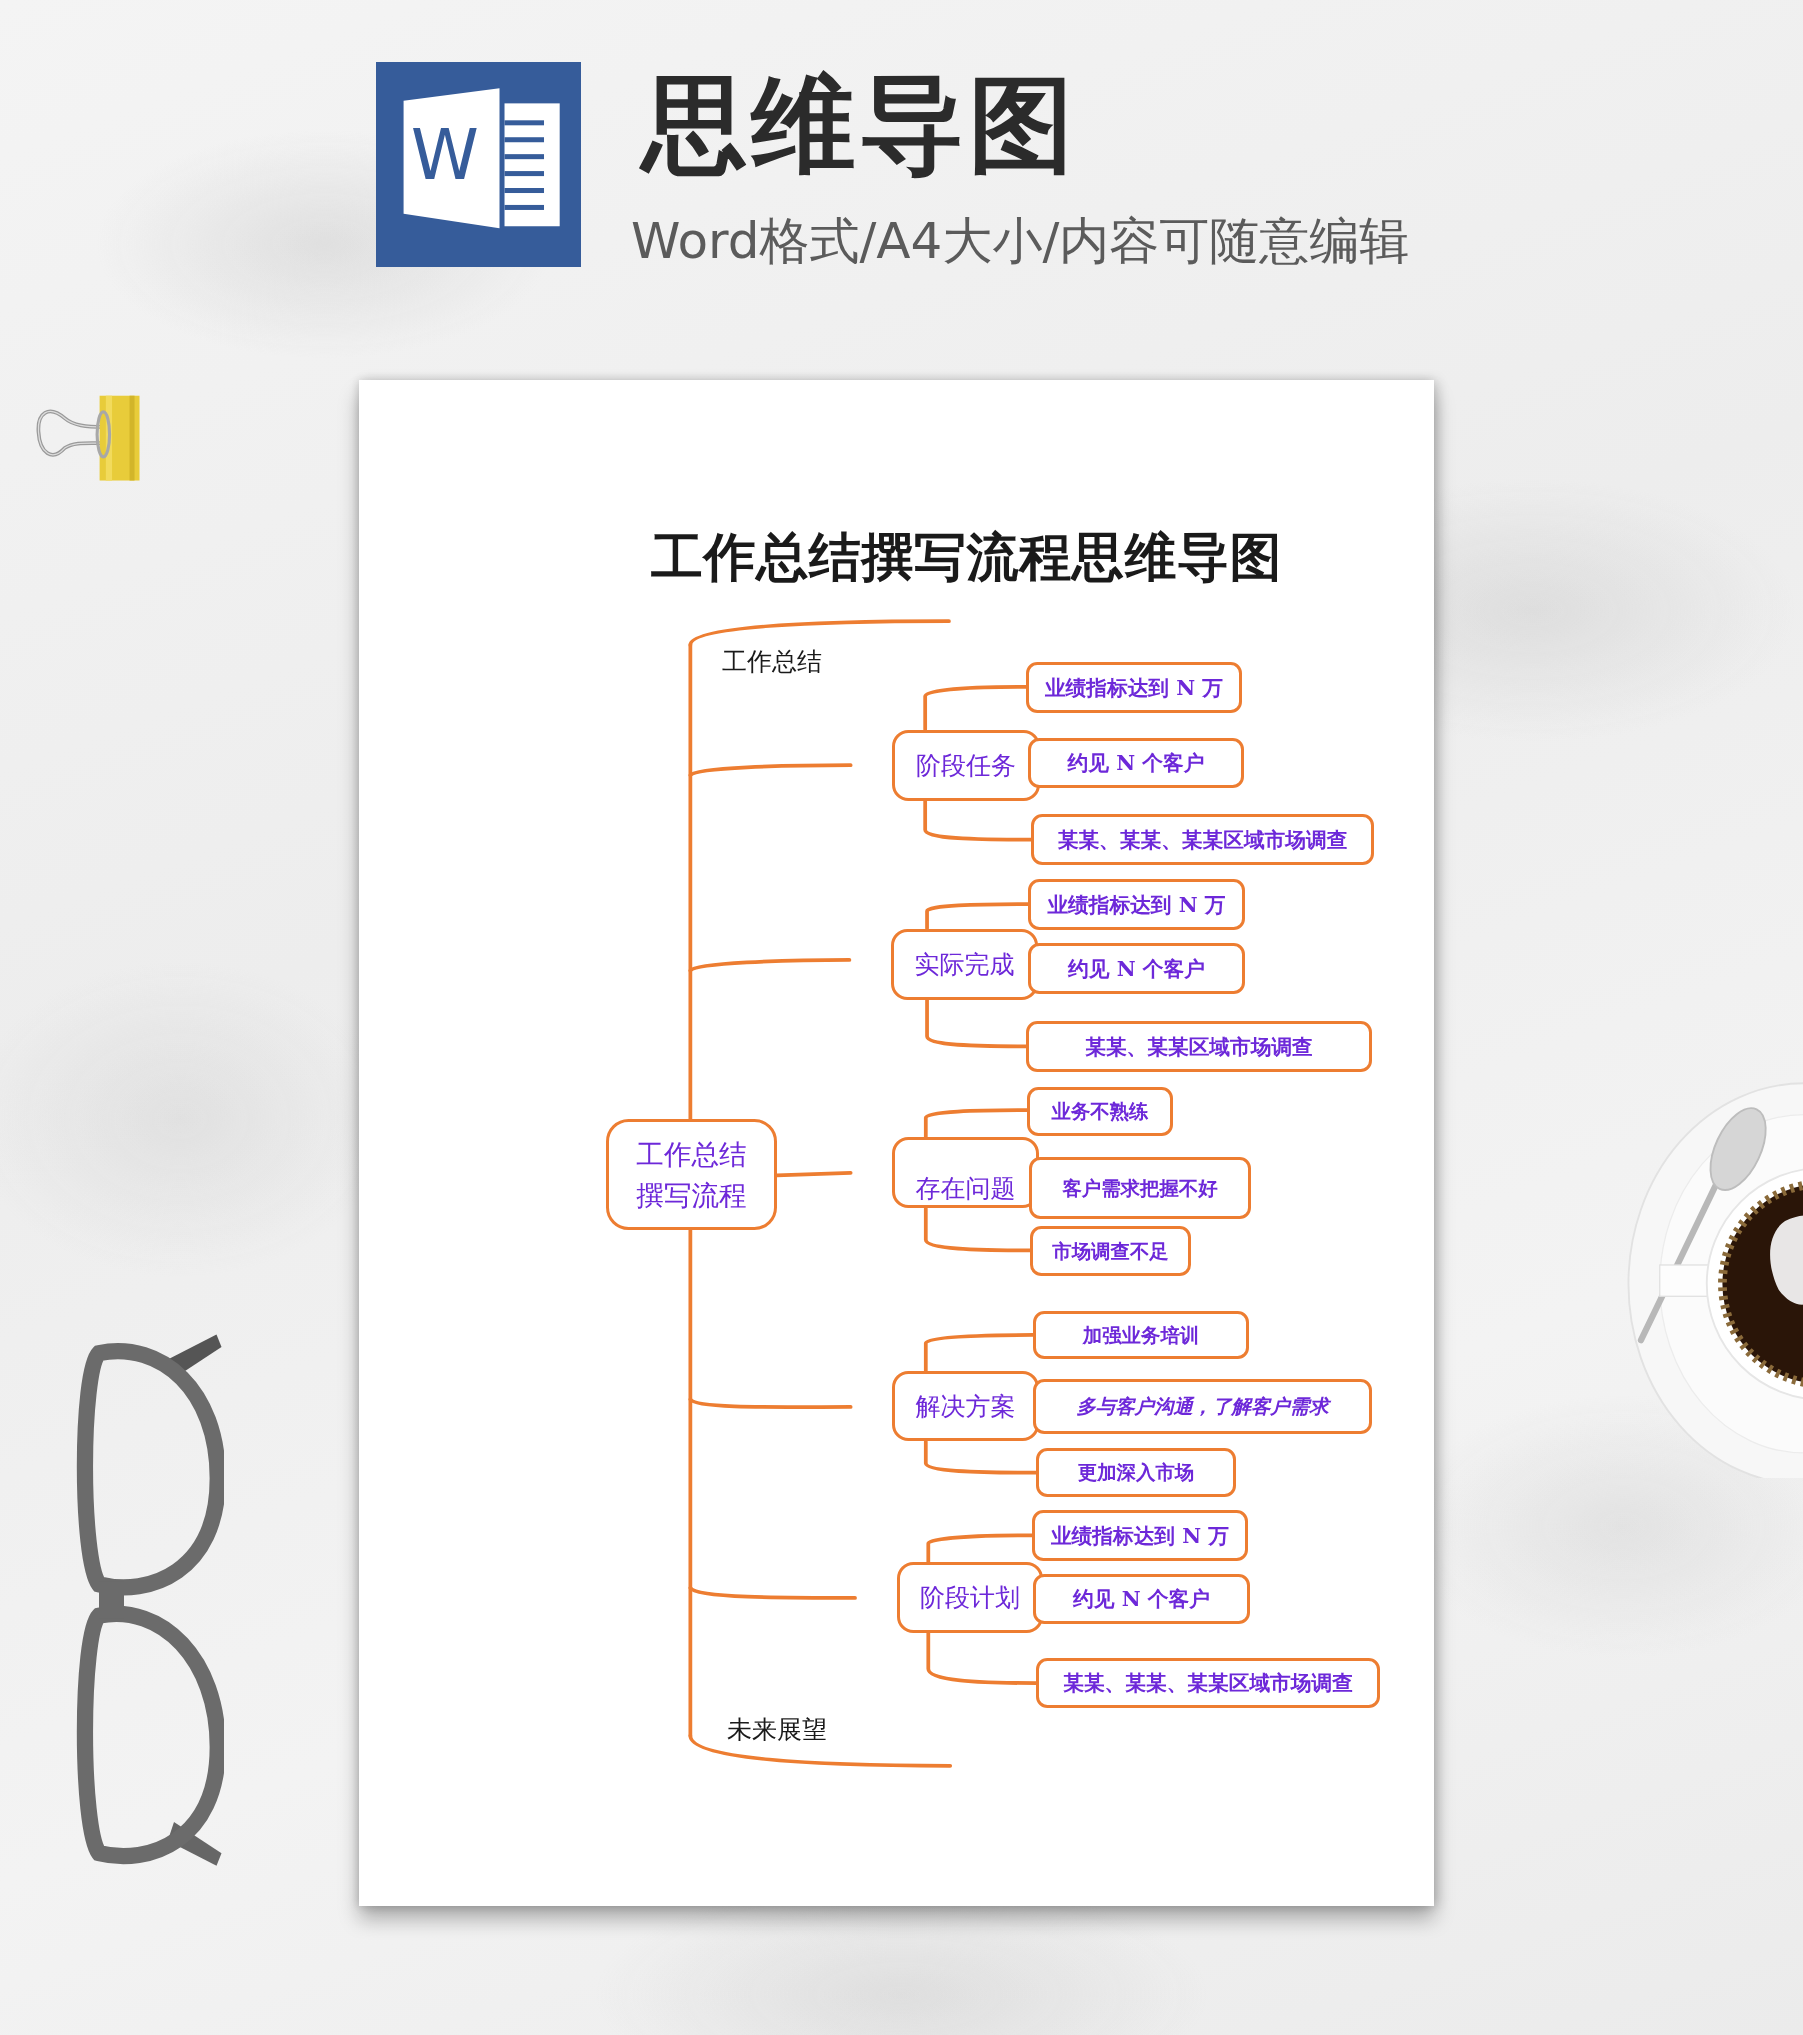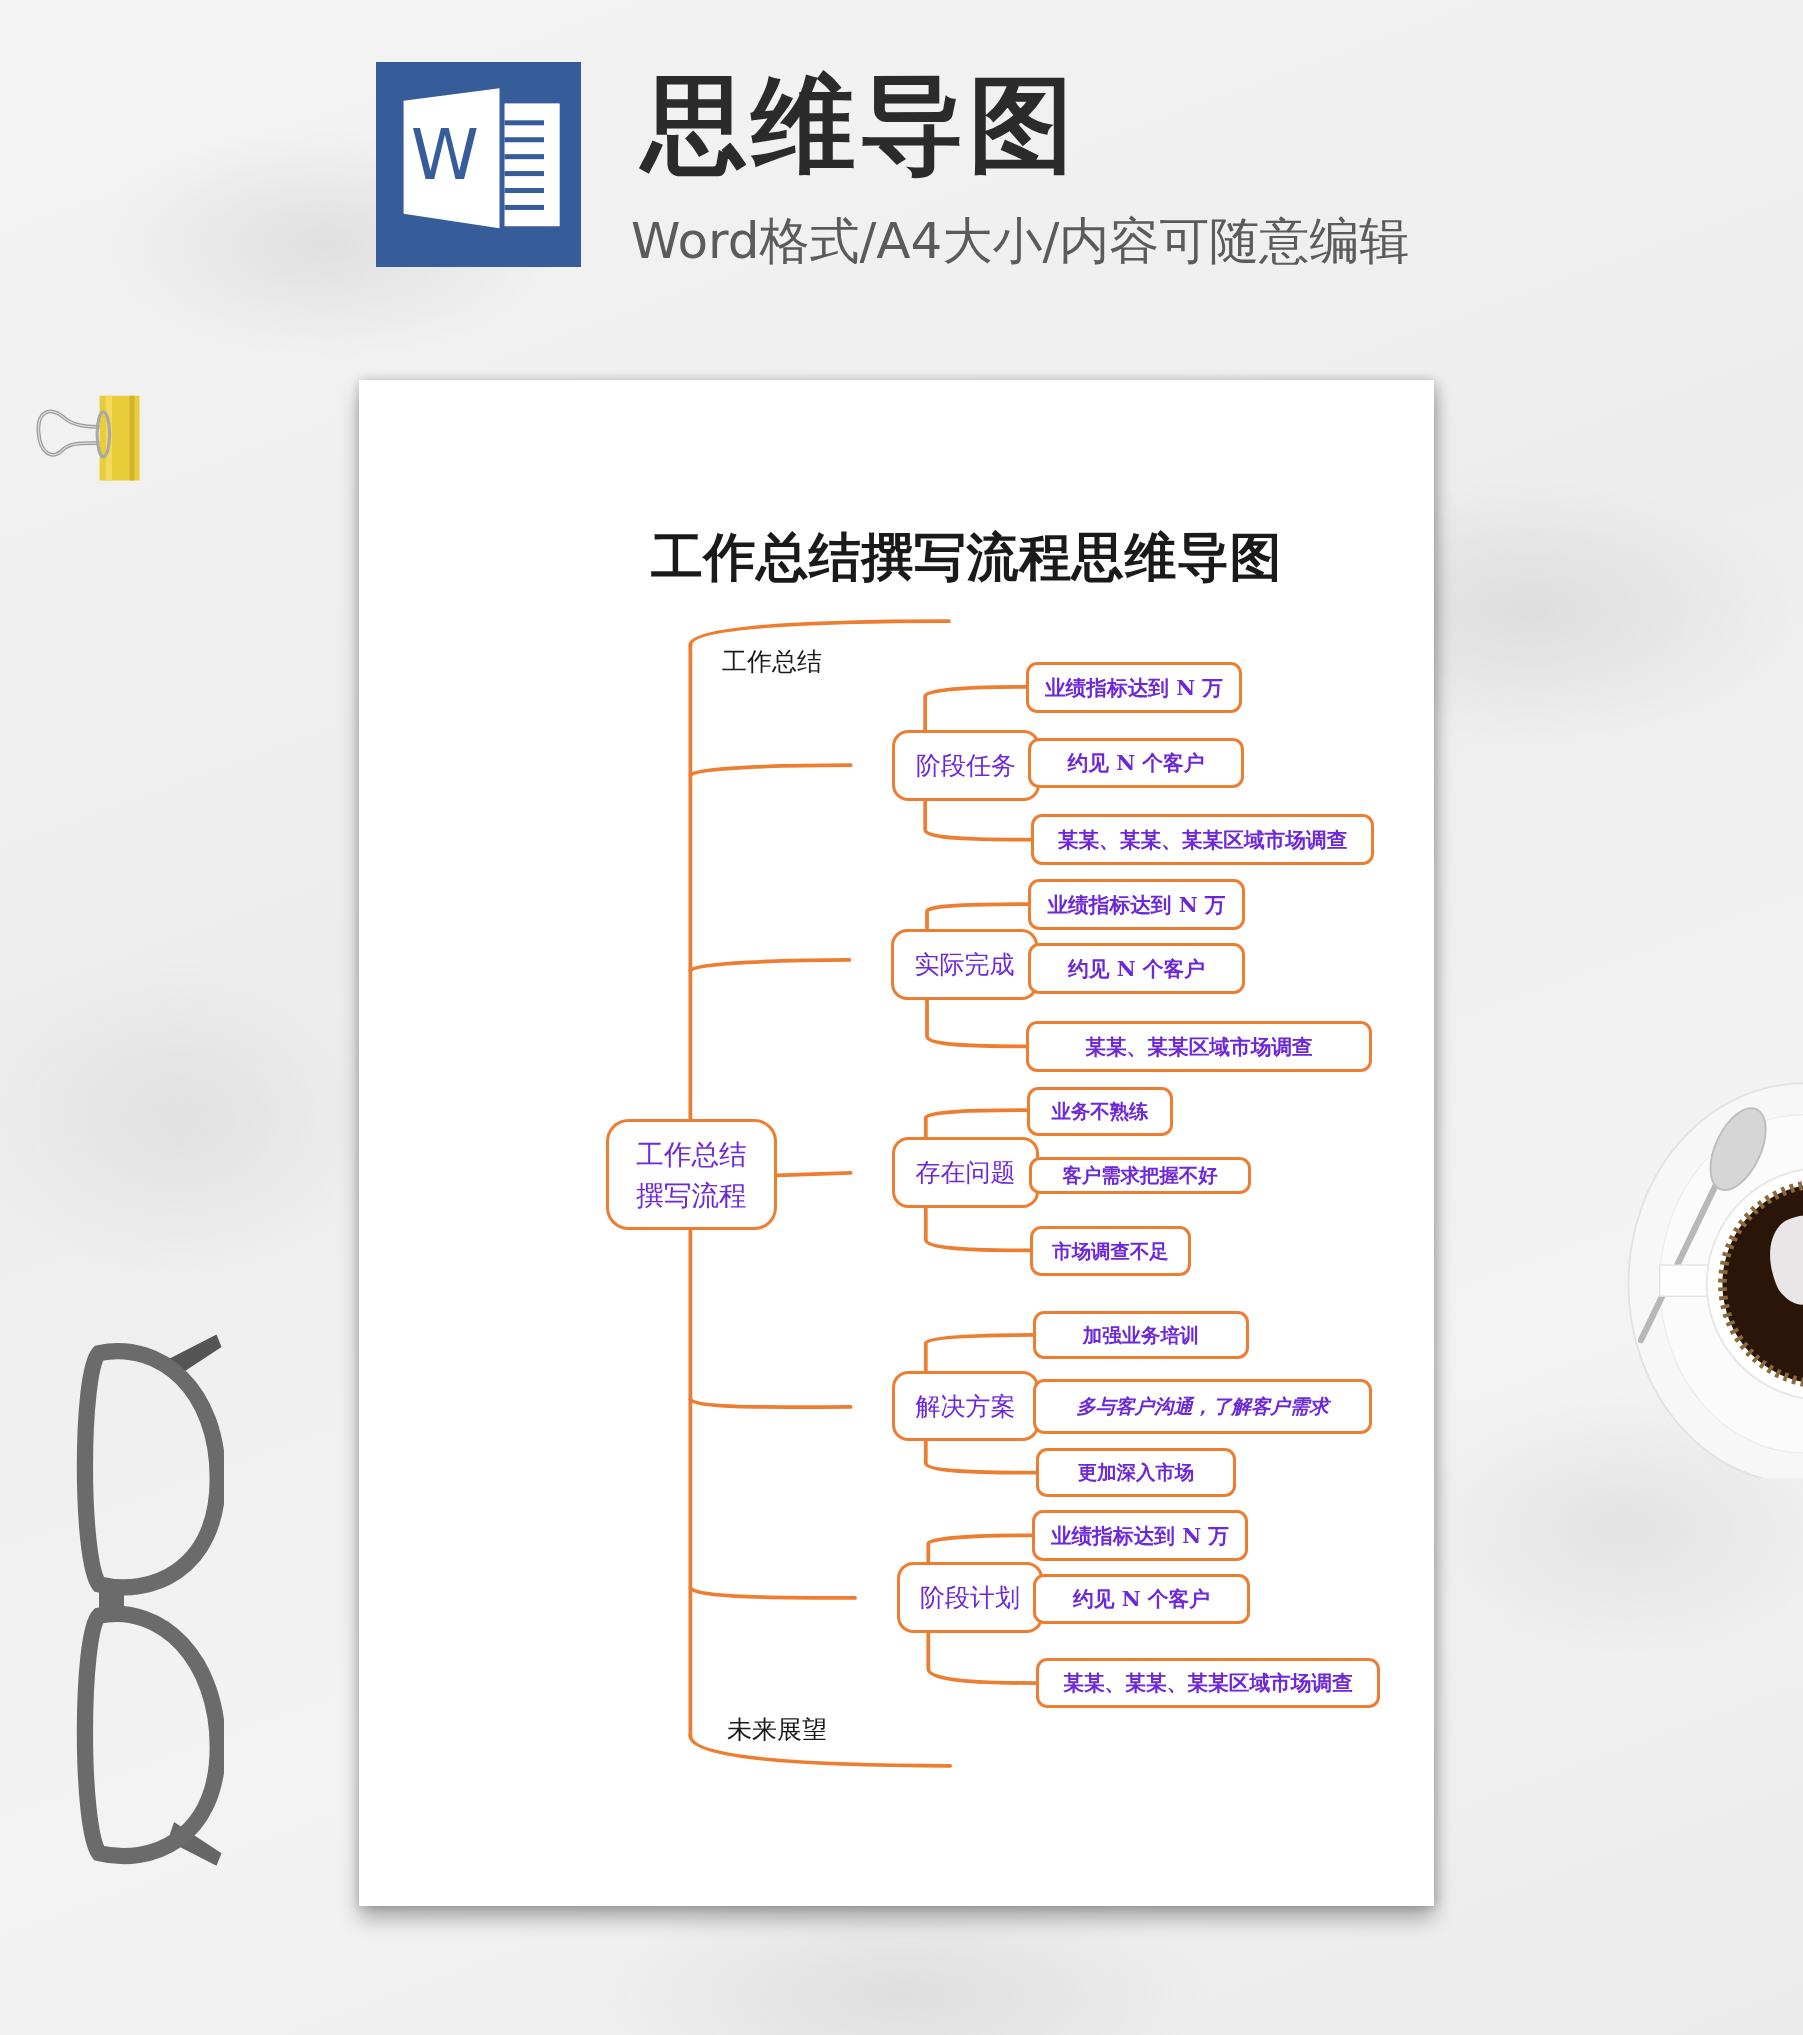--- a/index.html
+++ b/index.html
@@ -187,27 +187,27 @@
 <div class="node leaf" style="left:1028px; top:879px; width:217px; height:51px;">
     <span>业绩指标达到 N 万</span>
   </div>
 <div class="node leaf" style="left:1028px; top:943px; width:217px; height:51px;">
     <span>约见 N 个客户</span>
   </div>
 <div class="node leaf" style="left:1026px; top:1021px; width:346px; height:51px;">
     <span>某某、某某区域市场调查</span>
   </div>
 
-<div class="node branch" style="left:850px; top:1137px; width:147px; height:71px;">
+<div class="node branch" style="left:850px; top:1137px; width:147px; height:71px;align-items:flex-end;">
   <span>存在问题</span>
 </div>
 <div class="node leaf sans" style="left:1027px; top:1087px; width:146px; height:49px;">
     <span>业务不熟练</span>
   </div>
-<div class="node leaf sans" style="left:1029px; top:1157px; width:222px; height:37px;">
+<div class="node leaf sans" style="left:1029px; top:1157px; width:222px; height:62px;">
     <span>客户需求把握不好</span>
   </div>
 <div class="node leaf sans" style="left:1030px; top:1226px; width:161px; height:50px;">
     <span>市场调查不足</span>
   </div>
 
 <div class="node branch" style="left:850px; top:1371px; width:147px; height:70px;">
   <span>解决方案</span>
 </div>
 <div class="node leaf sans" style="left:1033px; top:1311px; width:216px; height:48px;text-align:right;">

